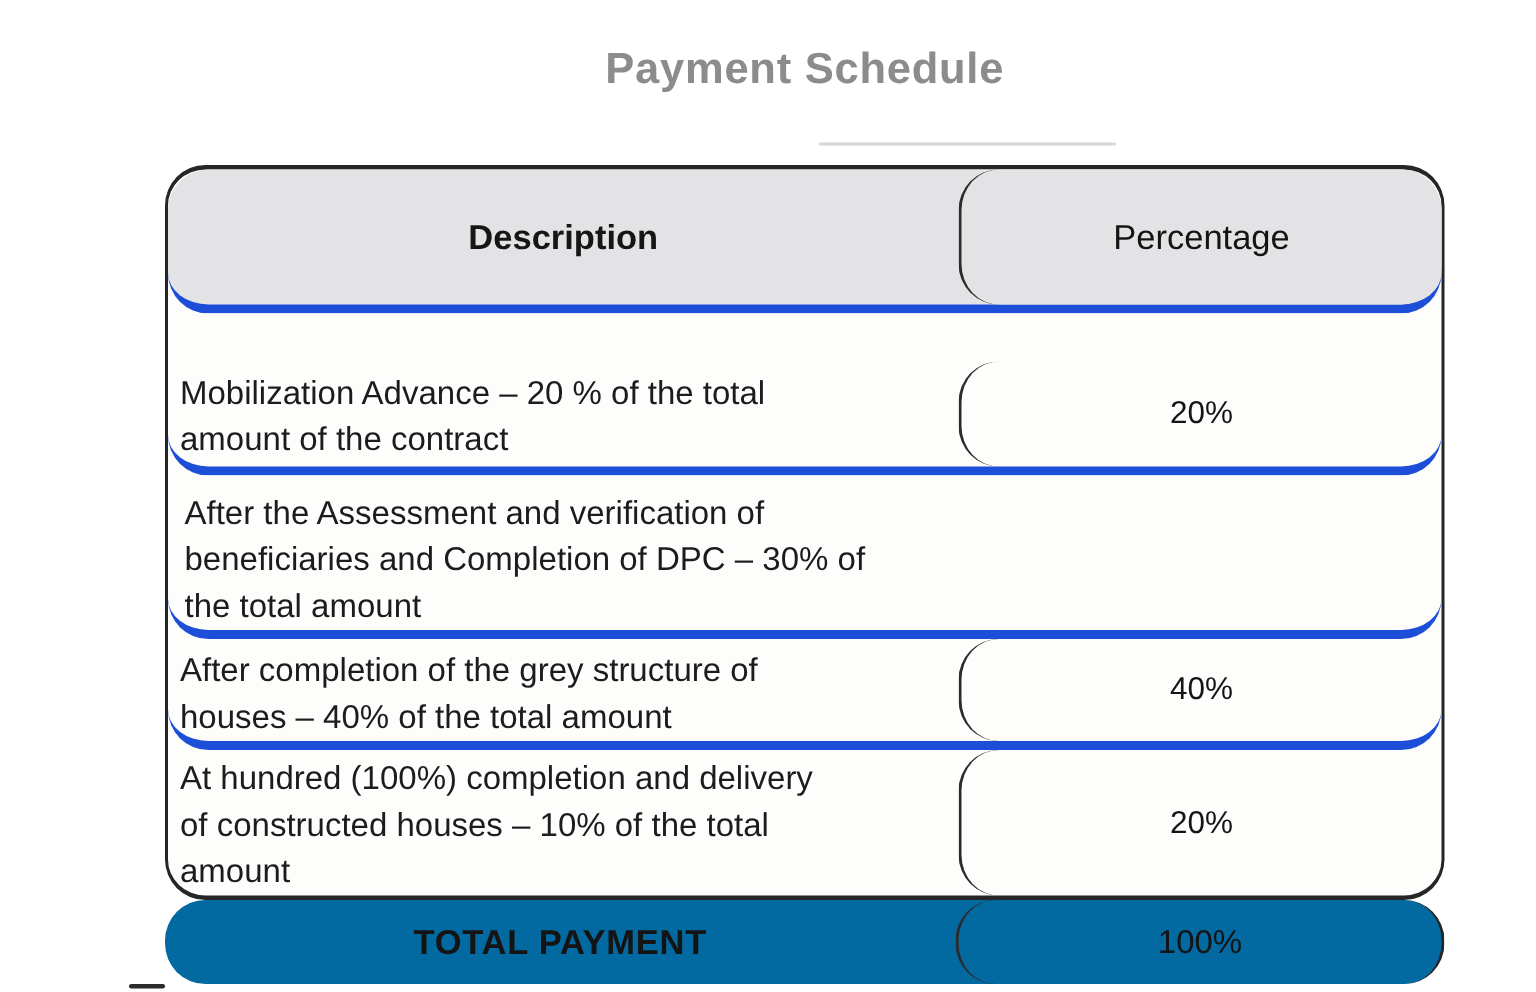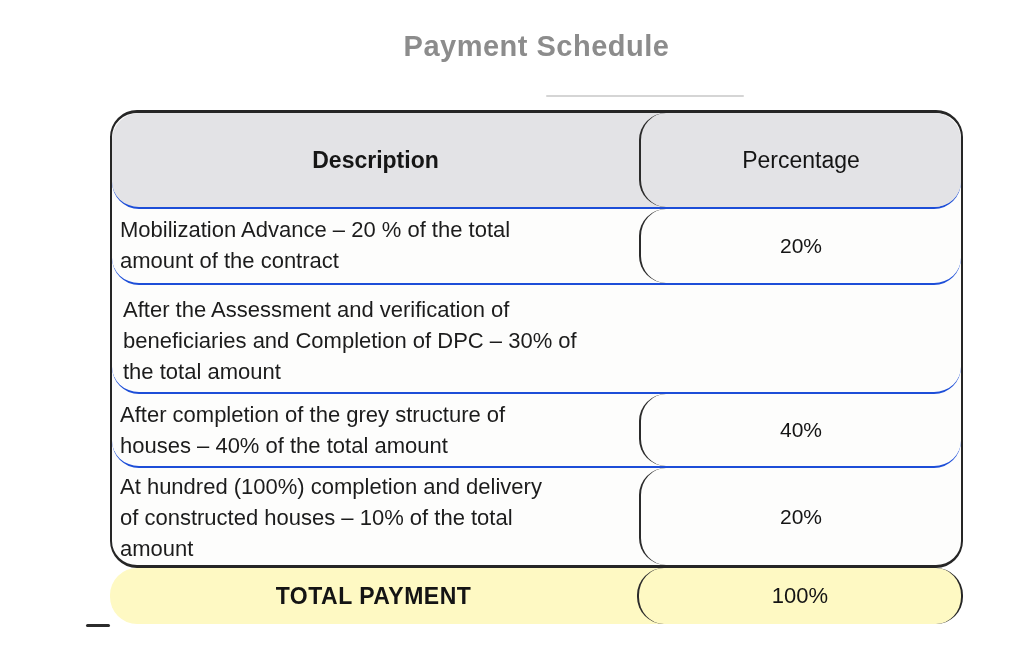--- a/index.html
+++ b/index.html
@@ -34,21 +34,21 @@
 
   .table-main {
     border-top: 3px solid #262626;
     border-left: 2px solid #262626;
     border-right: 2px solid #262626;
     border-bottom: 3px solid #262626; 
     background: #fdfdfc;
   }
 
   .row { display: flex; }
-  .row-divided { border-bottom: 2px solid #1d4ed8; }
+  .row-divided { border-bottom: 6px solid #1d4ed8; }
 
   .cell-desc {
     width: 527px;
     padding: 5px 12px 4px 8px;
     font-size: 22px;
     line-height: 31px;
     color: #1c1c1c;
     white-space: pre-line;
   }
   .cell-pct {
@@ -63,40 +63,40 @@
   }
 
   .header-row { height: 96px; background: #e3e3e6; }
   .header-row .cell-desc {
     display: flex; align-items: center; justify-content: center;
     font-weight: bold; font-size: 23px; color: #161616;
     padding: 0; white-space: normal;
   }
   .header-row .cell-pct { font-size: 23px; background: #e3e3e6; }
 
-  .row-1 { height: 76px; }
+  .row-1 { height: 76px; margin-top: 32px; }
   .row-2 { height: 109px; padding: 3px; }
   .row-2 .cell-desc { padding-top: 6px; }
   .row-3 { height: 74px; }
   .row-4 { height: 97px; }
   .row-4 .cell-desc { padding-top: 3px; }
 
   
   .line-ext {
     position: absolute;
     left: -24px; bottom: -3px;
     width: 24px; height: 3px;
     background: #2b2b2b;
   }
 
   .total-row {
     display: flex;
     height: 56px;
     border-right: 2px solid #262626; 
-    background: #fef9c3;
+    background: #0369a1;
   }
   .total-row .cell-desc {
     display: flex; align-items: center; justify-content: center;
     font-weight: bold; font-size: 23px; color: #141414;
     white-space: normal; padding: 0;
     letter-spacing: 0.5px;
   }
   .total-row .cell-pct { font-size: 22px; }
 </style>
 </head>

